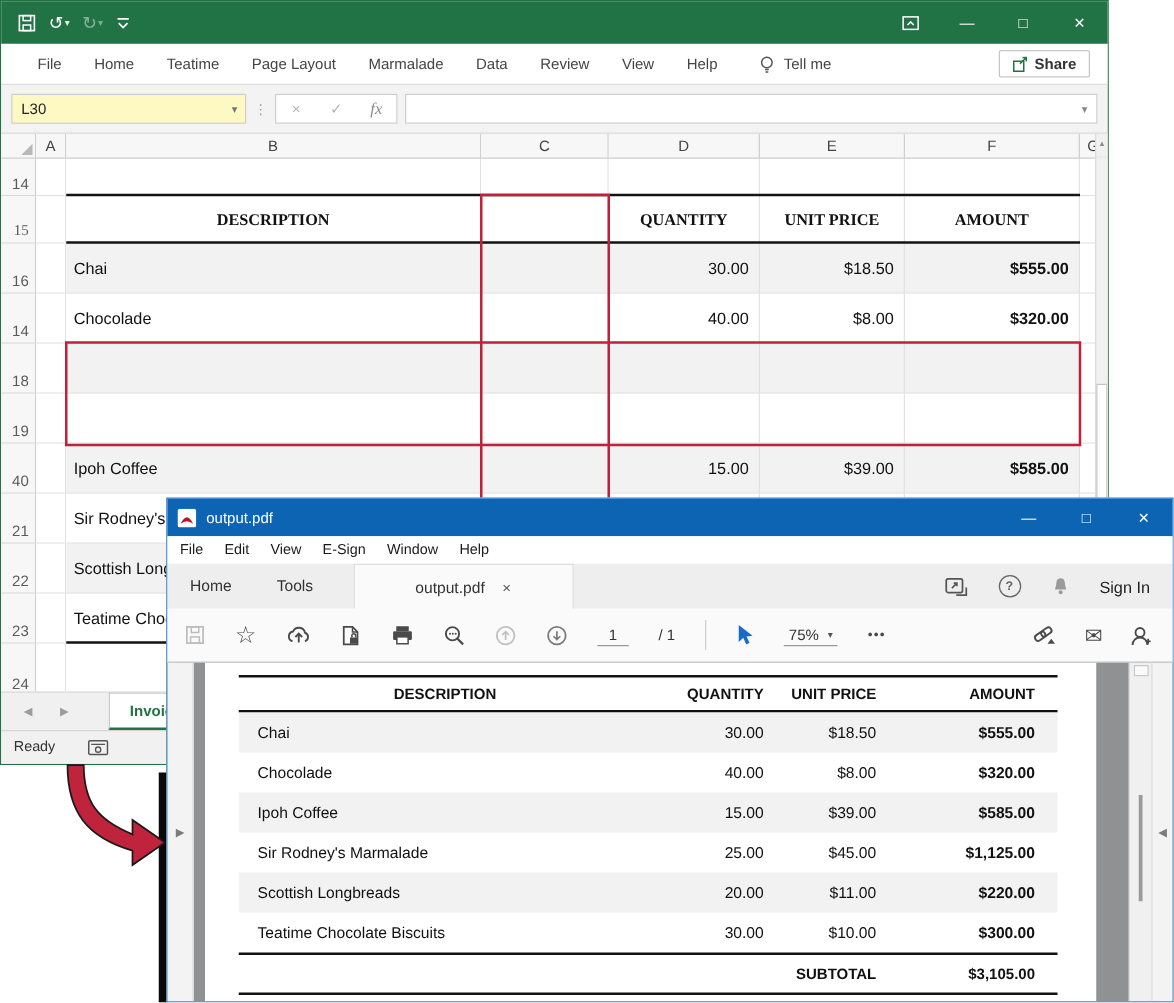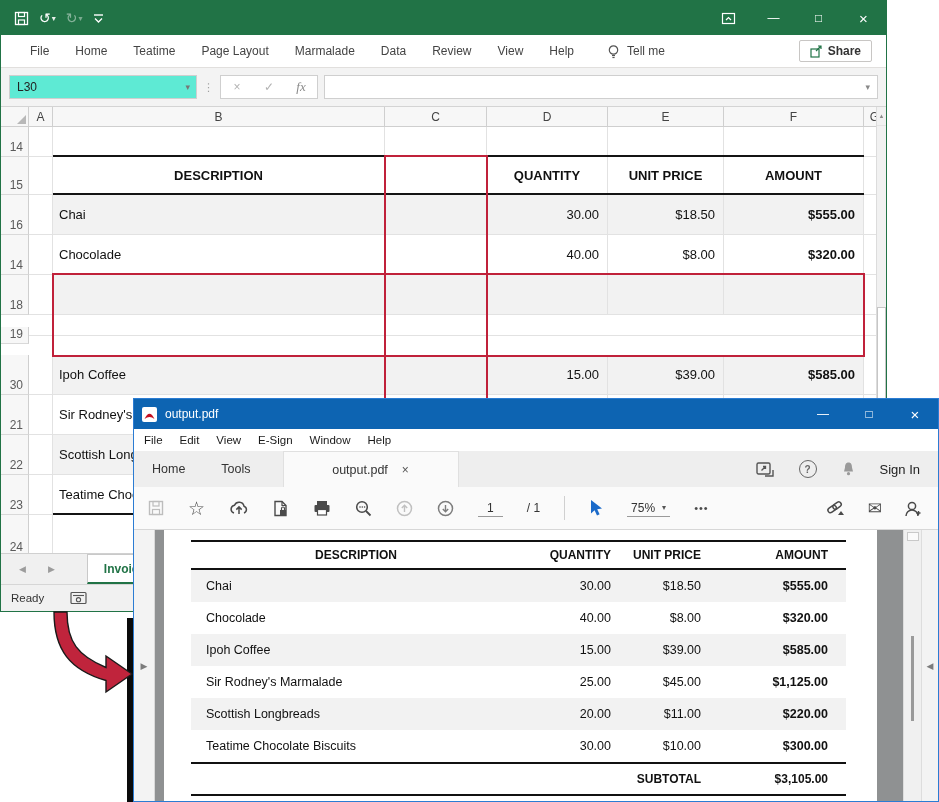--- a/index.html
+++ b/index.html
@@ -17,21 +17,21 @@
   .xl-title-text{position:absolute;left:0;right:0;text-align:center;font-size:12px;color:#fff;pointer-events:none;}
   .xl-controls{margin-left:auto;display:flex;height:100%;}
   .xl-ctl{width:45px;display:flex;align-items:center;justify-content:center;color:#fff;font-size:12px;}
   .xl-ribbon{height:32px;background:#fff;border-bottom:1px solid #e1dfdd;display:flex;align-items:center;
              font-size:12px;color:#444;padding-left:16px;flex:0 0 auto;}
   .rtab{padding:0 13px;height:100%;display:flex;align-items:center;}
   .tellme{display:flex;align-items:center;gap:7px;margin-left:20px;color:#444;}
   .share-btn{margin-left:auto;margin-right:14px;border:1px solid #c8c6c4;background:#fff;border-radius:2px;
              padding:3px 10px;display:flex;align-items:center;gap:5px;font-size:12px;color:#333;font-weight:bold;}
   .xl-formula{height:38px;background:#f3f3f3;display:flex;align-items:center;padding:0 8px;gap:6px;flex:0 0 auto;}
-  .namebox{width:188px;height:24px;background:#5eead4;border:1px solid #cfcfcf;display:flex;align-items:center;
+  .namebox{width:188px;height:24px;background:#fef9c3;border:1px solid #cfcfcf;display:flex;align-items:center;
            padding-left:7px;font-size:12px;color:#222;box-sizing:border-box;}
   .namebox .nb-caret{margin-left:auto;margin-right:6px;color:#777;font-size:9px;}
   .fdots{color:#a0a0a0;font-size:11px;}
   .fbtns{height:24px;background:#fff;border:1px solid #cfcfcf;display:flex;align-items:center;gap:0;box-sizing:border-box;}
   .fbtn{width:32px;text-align:center;color:#b3b3b3;font-size:12px;}
   .fx{font-family:"Liberation Serif",serif;font-style:italic;color:#8a8a8a;font-size:13px;}
   .finput{flex:1;height:24px;background:#fff;border:1px solid #cfcfcf;display:flex;align-items:center;box-sizing:border-box;}
   .finput .fi-caret{margin-left:auto;margin-right:7px;color:#888;font-size:9px;}
 
   
@@ -229,21 +229,21 @@
           <div class="xrow" style="height: 30px;">
             <div class="xc gut">14</div>
             <div class="xc cA"></div>
             <div class="xc cB"></div>
             <div class="xc cC"></div>
             <div class="xc cD"></div>
             <div class="xc cE"></div>
             <div class="xc cF"></div>
             <div class="xc cG"></div>
           </div>
-          <div class="xrow xrow-header" style="height: 38px;">
+          <div class="xrow xrow-header" style="height: 38px; font-family: Liberation Serif, serif;">
             <div class="xc gut">15</div>
             <div class="xc cA"></div>
             <div class="xc cB hd">DESCRIPTION</div>
             <div class="xc cC hd"></div>
             <div class="xc cD hd">QUANTITY</div>
             <div class="xc cE hd">UNIT PRICE</div>
             <div class="xc cF hd">AMOUNT</div>
             <div class="xc cG"></div>
           </div>
           <div class="xrow" style="height: 40px;">
@@ -269,32 +269,32 @@
           <div class="xrow" style="height: 40px;">
             <div class="xc gut">18</div>
             <div class="xc cA"></div>
             <div class="xc cB stripe"></div>
             <div class="xc cC stripe"></div>
             <div class="xc cD stripe"></div>
             <div class="xc cE stripe"></div>
             <div class="xc cF stripe"></div>
             <div class="xc cG"></div>
           </div>
-          <div class="xrow" style="height: 40px; align-items: center;">
+          <div class="xrow" style="height: 40px;">
             <div class="xc gut">19</div>
             <div class="xc cA"></div>
             <div class="xc cB"></div>
             <div class="xc cC"></div>
             <div class="xc cD"></div>
             <div class="xc cE"></div>
             <div class="xc cF"></div>
             <div class="xc cG"></div>
           </div>
           <div class="xrow" style="height: 40px;">
-            <div class="xc gut">30</div>
+            <div class="xc gut">40</div>
             <div class="xc cA"></div>
             <div class="xc cB stripe">Ipoh Coffee</div>
             <div class="xc cC stripe"></div>
             <div class="xc cD stripe">15.00</div>
             <div class="xc cE stripe">$39.00</div>
             <div class="xc cF stripe">$585.00</div>
             <div class="xc cG"></div>
           </div>
           <div class="xrow" style="height: 40px;">
             <div class="xc gut">21</div>

